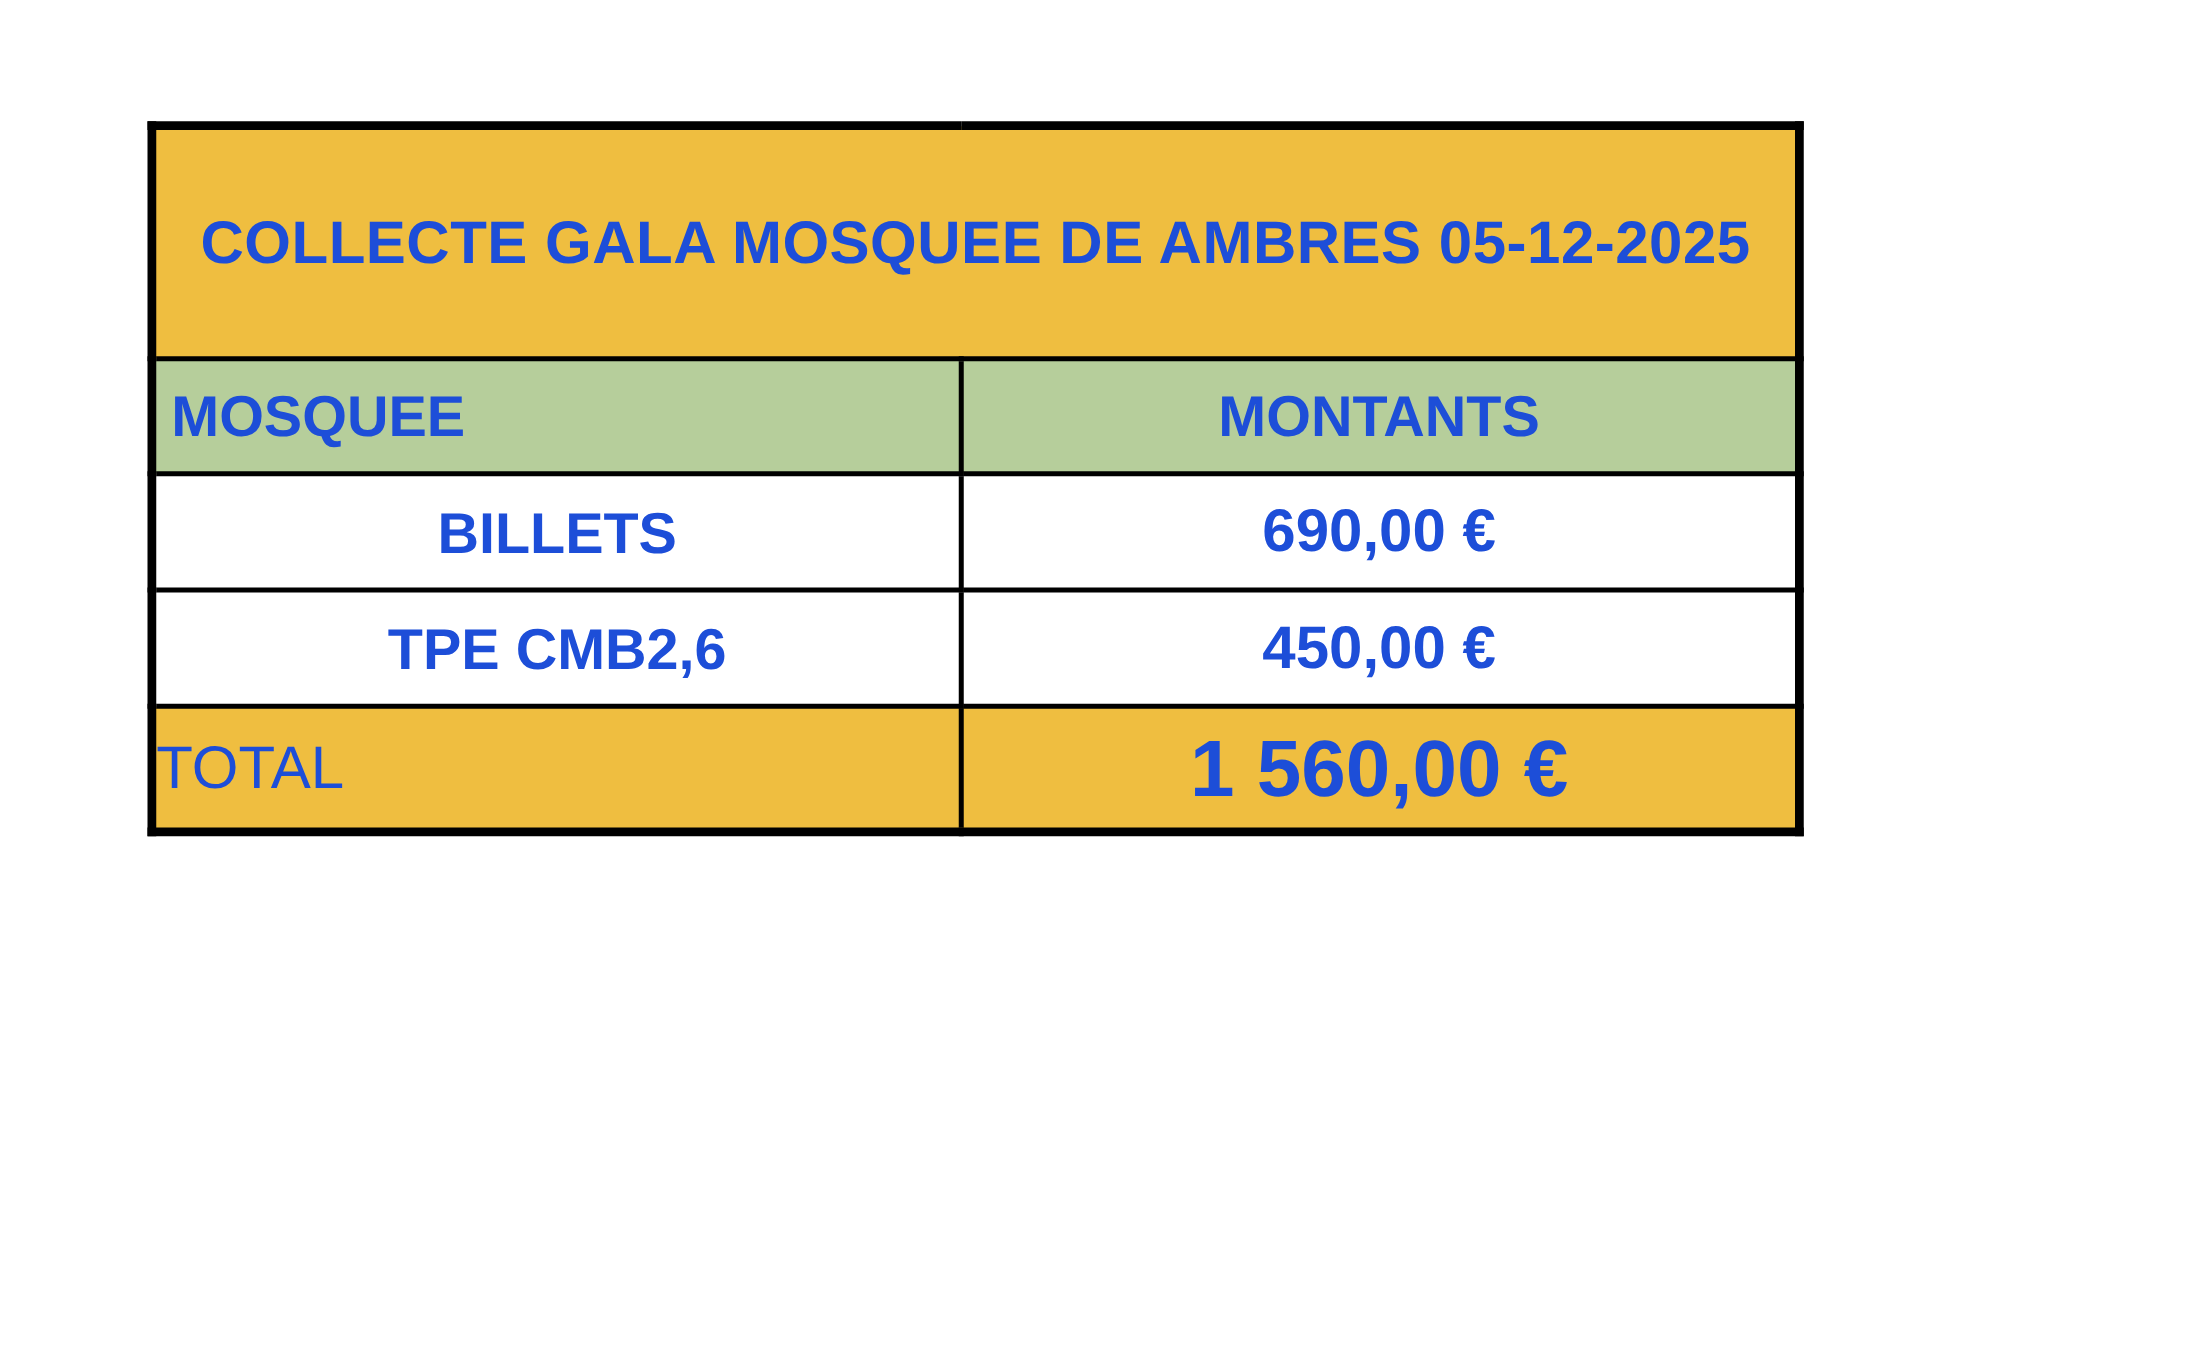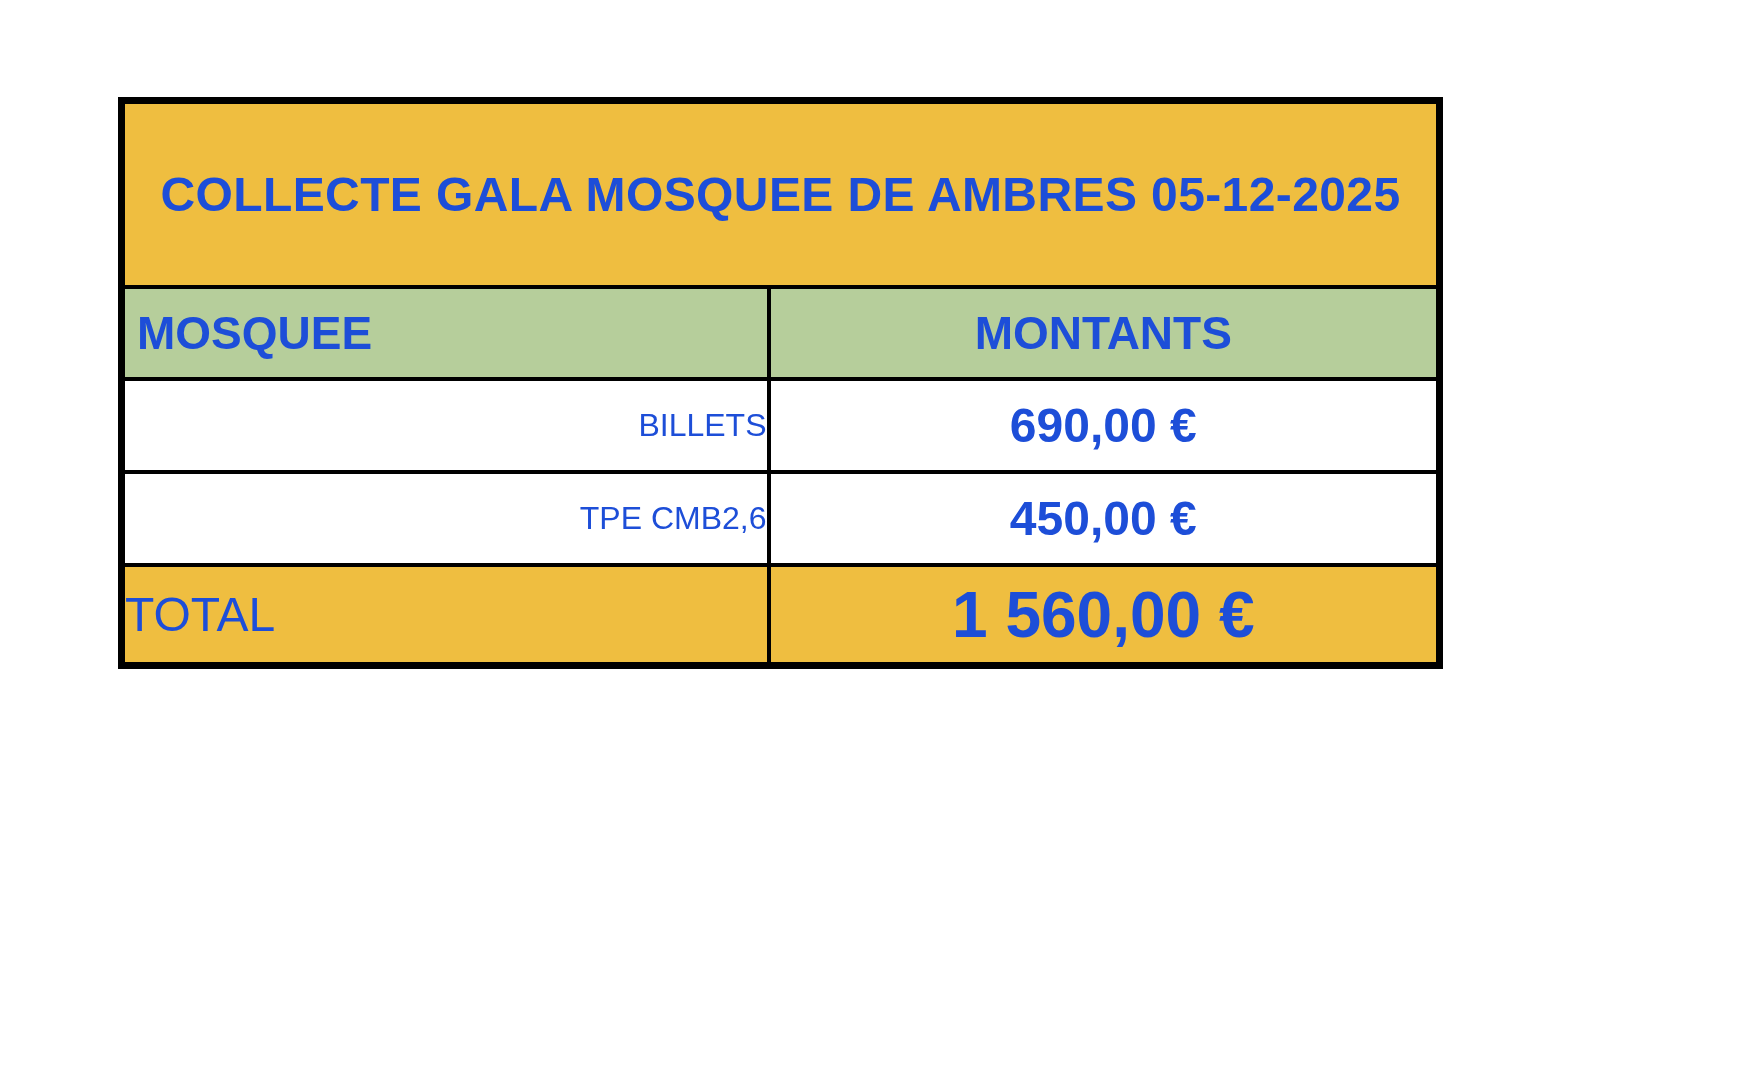--- a/index.html
+++ b/index.html
@@ -68,23 +68,23 @@
     padding-left: 12px;
   }
   .head-cell.center {
     text-align: center;
   }
 
   
   .nature-cell {
     background: #FFFFFF;
     height: 89px;
-    font-size: 32px;
-    font-weight: normal;
-    text-align: right;
+    font-size: 46px;
+    font-weight: bold;
+    text-align: center;
     padding-left: 12px;
   }
   .amount-cell {
     background: #FFFFFF;
     height: 89px;
     font-size: 48px;
     font-weight: bold;
     text-align: center;
   }
 

